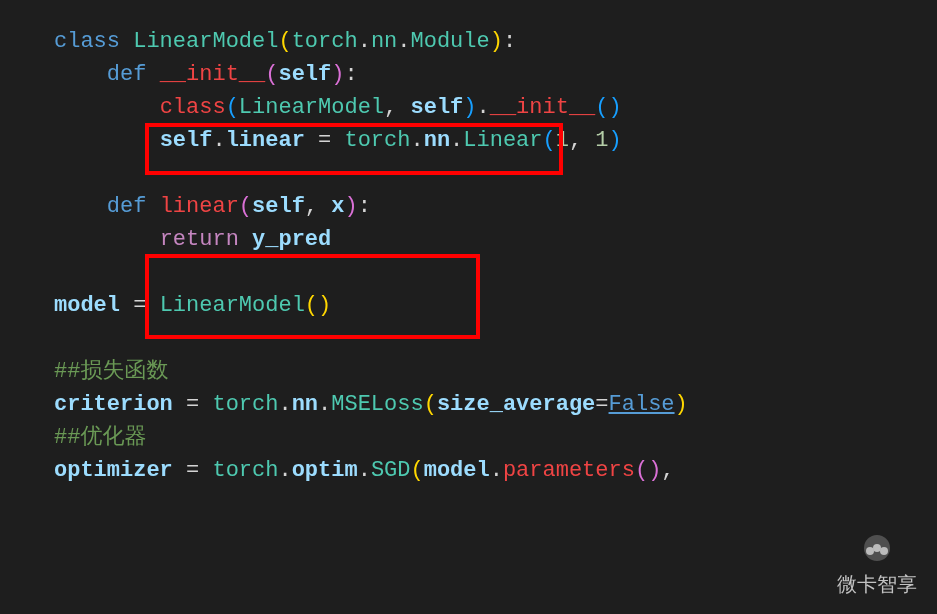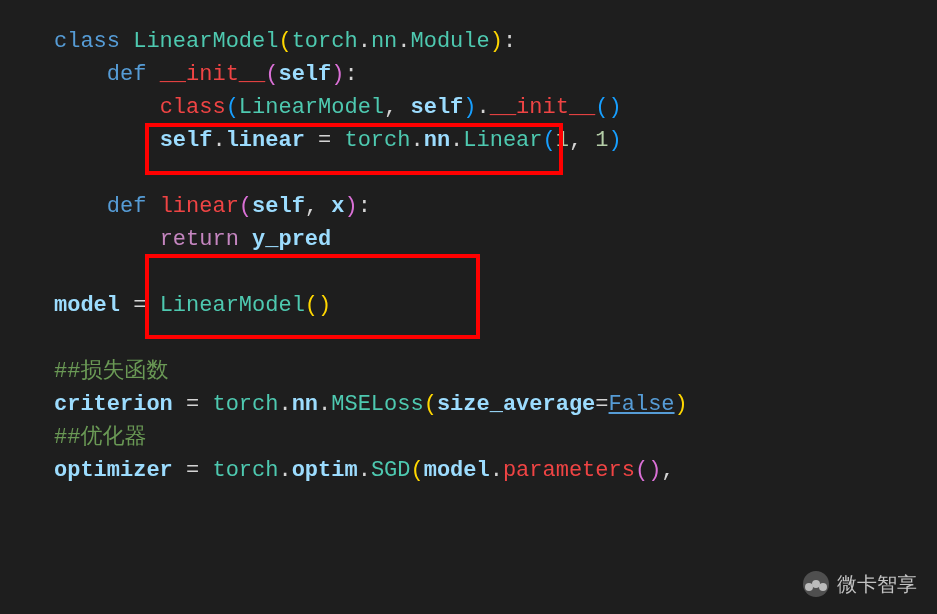--- a/index.html
+++ b/index.html
@@ -50,20 +50,21 @@
     right: 20px;
     bottom: 15px;
     display: flex;
     align-items: center;
     gap: 8px;
     color: #d4d4d4;
     font-family: sans-serif;
     font-size: 20px;
     z-index: 10;
     opacity: 0.9;
+    flex-direction: column;
   }
   .wm-icon {
     width: 26px;
     height: 26px;
     border-radius: 50%;
     background: #555;
     display: flex;
     align-items: center;
     justify-content: center;
   }

